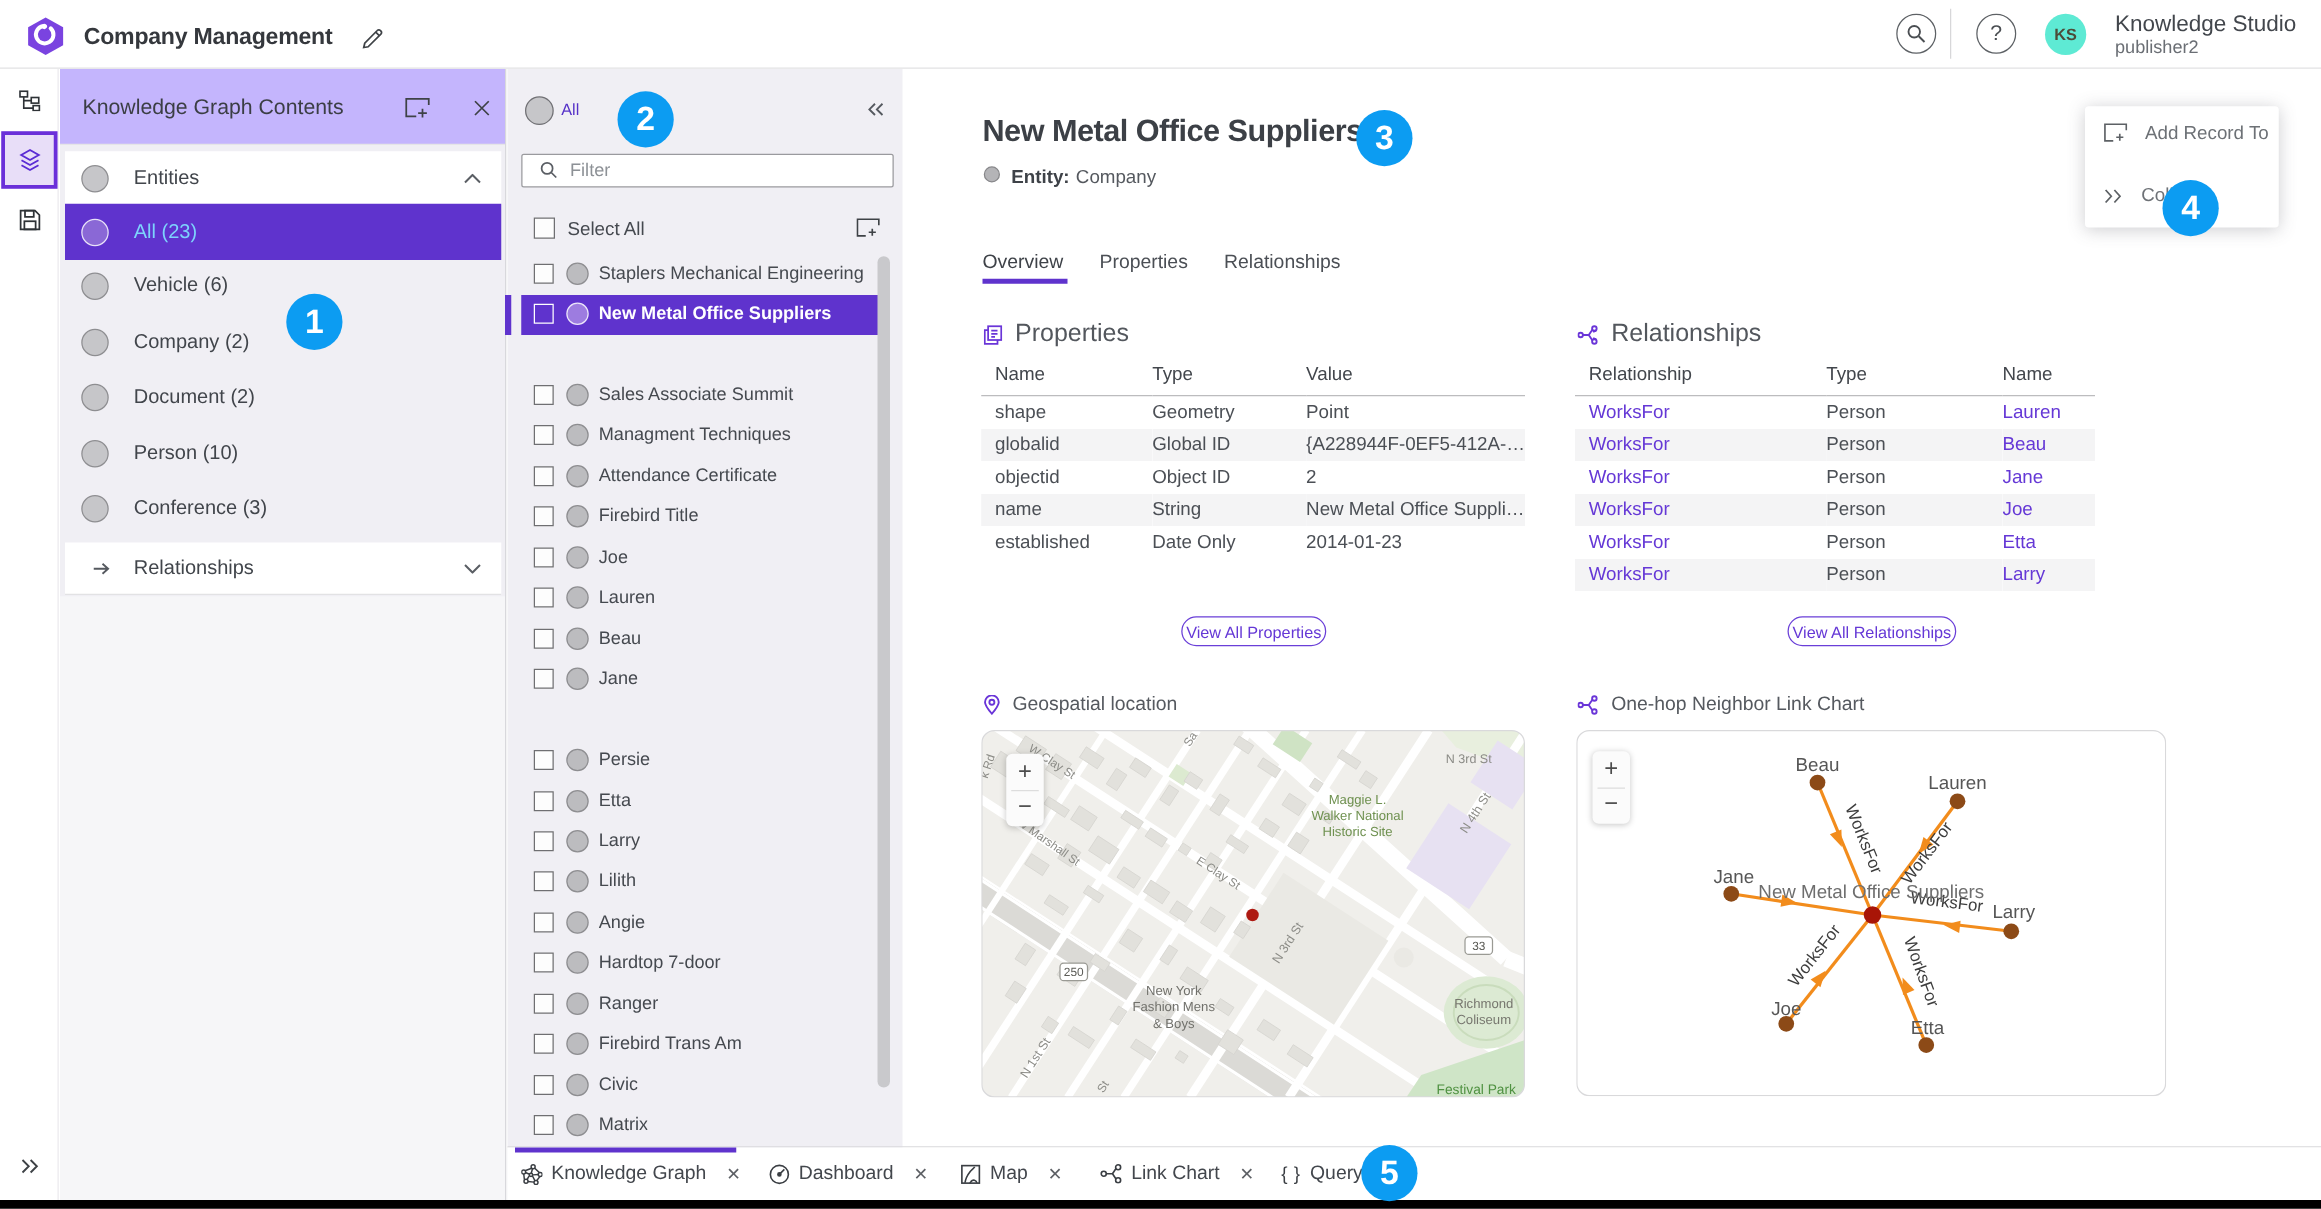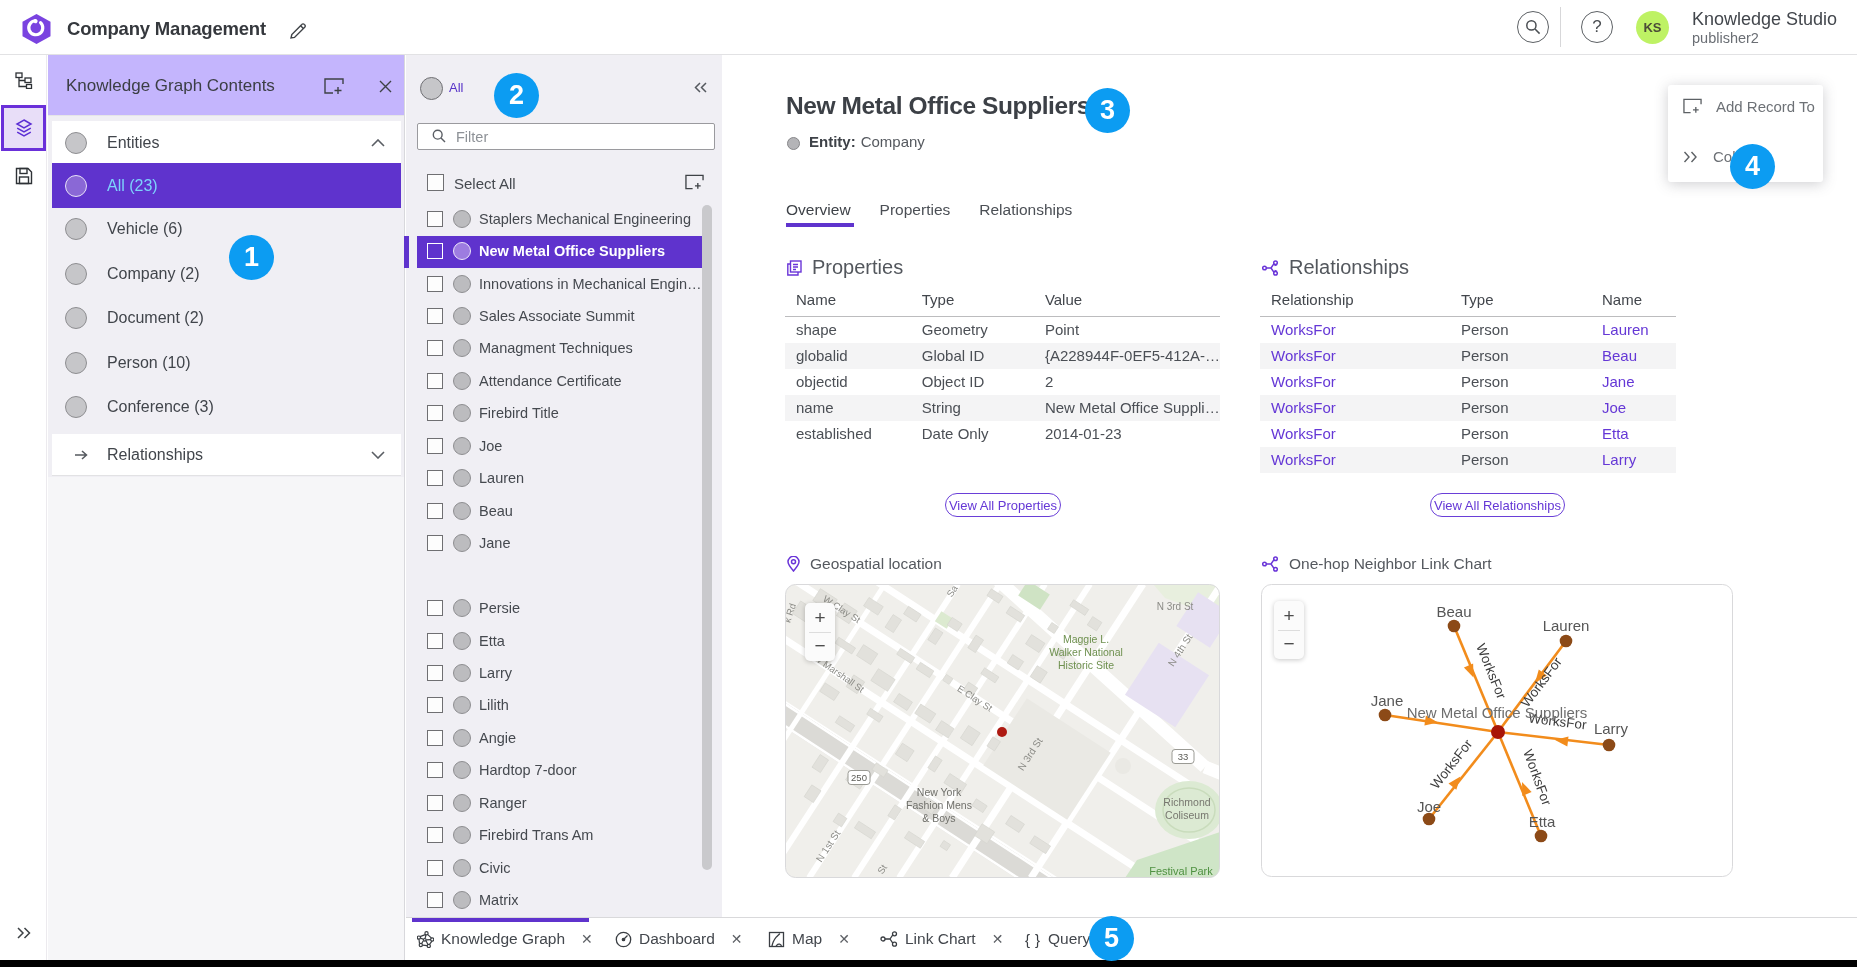--- a/index.html
+++ b/index.html
@@ -2,21 +2,21 @@
 <html><head><meta charset="utf-8">
 <style>
 *{margin:0;padding:0;box-sizing:border-box}
 html,body{width:1857px;height:967px;overflow:hidden;background:#fff;
  font-family:"Liberation Sans",sans-serif;color:#4b4f55;}
 #topbar{position:absolute;left:0;top:0;width:1857px;height:55px;background:#fff;border-bottom:1px solid #e2e2e4;z-index:30}
 #topbar .title{position:absolute;left:67px;top:18px;font-size:18.5px;font-weight:700;color:#35383d;letter-spacing:-.2px}
 #logo{position:absolute;left:21px;top:13px}
 #pencil{position:absolute;left:288px;top:21px}
 .circbtn{position:absolute;top:11px;width:32px;height:32px;border:1px solid #5d6165;border-radius:50%;display:flex;align-items:center;justify-content:center}
-#avatar{position:absolute;left:1636px;top:11px;width:33px;height:33px;border-radius:50%;background:#bef264;color:#4c4c38;font-size:13px;font-weight:700;display:flex;align-items:center;justify-content:center}
+#avatar{position:absolute;left:1636px;top:11px;width:33px;height:33px;border-radius:50%;background:#5eead4;color:#4c4c38;font-size:13px;font-weight:700;display:flex;align-items:center;justify-content:center}
 #userblock{position:absolute;left:1692px;top:9px;line-height:1.15}
 #userblock .n{font-size:18px;color:#42464c}
 #userblock .p{font-size:14.5px;color:#6a6e74}
 #topdivider{position:absolute;left:1560px;top:7px;height:40px;width:1px;background:#d7d7d9}
 #rail{position:absolute;left:0;top:55px;width:47px;height:905px;background:#fff;border-right:1px solid #eceaee;z-index:20}
 #railsel{position:absolute;left:1px;top:50px;width:45px;height:46px;background:#e8def8;border:3px solid #6a30d9;display:flex;align-items:center;justify-content:center}
 .railic{position:absolute;left:0;width:47px;display:flex;justify-content:center}
 #p1{position:absolute;left:48px;top:55px;width:357px;height:905px;background:#f6f6f8;border-right:1px solid #d8d8dc;z-index:10}
 #p1 .hdr{position:absolute;left:0;top:0;width:356px;height:61px;background:#c4b5fd;border-bottom:1px solid #e5e5e7}
 #p1 .hdr .t{position:absolute;left:18px;top:21px;font-size:17px;color:#3b3e44}
@@ -42,21 +42,21 @@
 .tab svg{margin-right:7px}
 #acttab{position:absolute;left:6px;top:0;width:177px;height:3.5px;background:#5f33cd;z-index:16}
 .badge{position:absolute;width:45px;height:45px;border-radius:50%;background:#0c9cf2;color:#fff;
  font-size:27px;font-weight:700;display:flex;align-items:center;justify-content:center;z-index:60}
 #popup{position:absolute;left:1668px;top:85px;width:155px;height:97px;background:#fff;border-radius:3px;
  box-shadow:0 2px 14px rgba(80,80,90,.28);z-index:50}
 #popup .mi{position:absolute;left:15px;display:flex;align-items:center;font-size:15px;color:#6d7176}
 #popup .mi svg{margin-right:14px}
 
 .h1{position:absolute;left:64px;top:37px;font-size:24.5px;font-weight:700;color:#3c4046;letter-spacing:-.4px}
-.entrow{position:absolute;left:65px;top:78px;display:flex;align-items:flex-end}
+.entrow{position:absolute;left:65px;top:78px;display:flex;align-items:flex-start}
 .entrow .gc{width:13px;height:13px;border-radius:50%;background:#b4b4b7;border:1px solid #87878a}
 .entrow b{margin-left:9px;font-size:15px;color:#3e4248}
 .entrow span{margin-left:5px;font-size:15px;color:#55595f}
 .mtabs{position:absolute;left:64px;top:146px;font-size:15.5px;color:#4b4f55;display:flex}
 .mtabs .on{color:#3e4248}
 .mtabs div{margin-right:29px}
 #mtabline{position:absolute;left:64px;top:168px;width:68px;height:3.5px;background:#5f33cd}
 .sechdr{position:absolute;display:flex;align-items:center;font-size:20px;color:#53575d}
 .sechdr svg{margin-right:10px}
 table.dt{position:absolute;border-collapse:collapse;font-size:15px;color:#4b4f55}
@@ -204,25 +204,20 @@
     <div id="selrow"></div>
 <div class="itm" style="top:147.6px">
       <div class="cb"></div>
       <div class="gc"></div>
       <div class="tx">Staplers Mechanical Engineering</div>
     </div>
 <div class="itm" style="top:180.1px;z-index:3">
       <div class="cb" style="background:transparent;border-color:#fff"></div>
       <div class="gc" style="background:#9d7ce0;border-color:#ece6fa"></div>
       <div class="tx" style="color:#fff;font-weight:700">New Metal Office Suppliers</div>
-    </div>
-<div class="itm" style="top:212.5px">
-      <div class="cb"></div>
-      <div class="gc"></div>
-      <div class="tx">Innovations in Mechanical Engin…</div>
     </div>
 <div class="itm" style="top:244.9px">
       <div class="cb"></div>
       <div class="gc"></div>
       <div class="tx">Sales Associate Summit</div>
     </div>
 <div class="itm" style="top:277.4px">
       <div class="cb"></div>
       <div class="gc"></div>
       <div class="tx">Managment Techniques</div>

